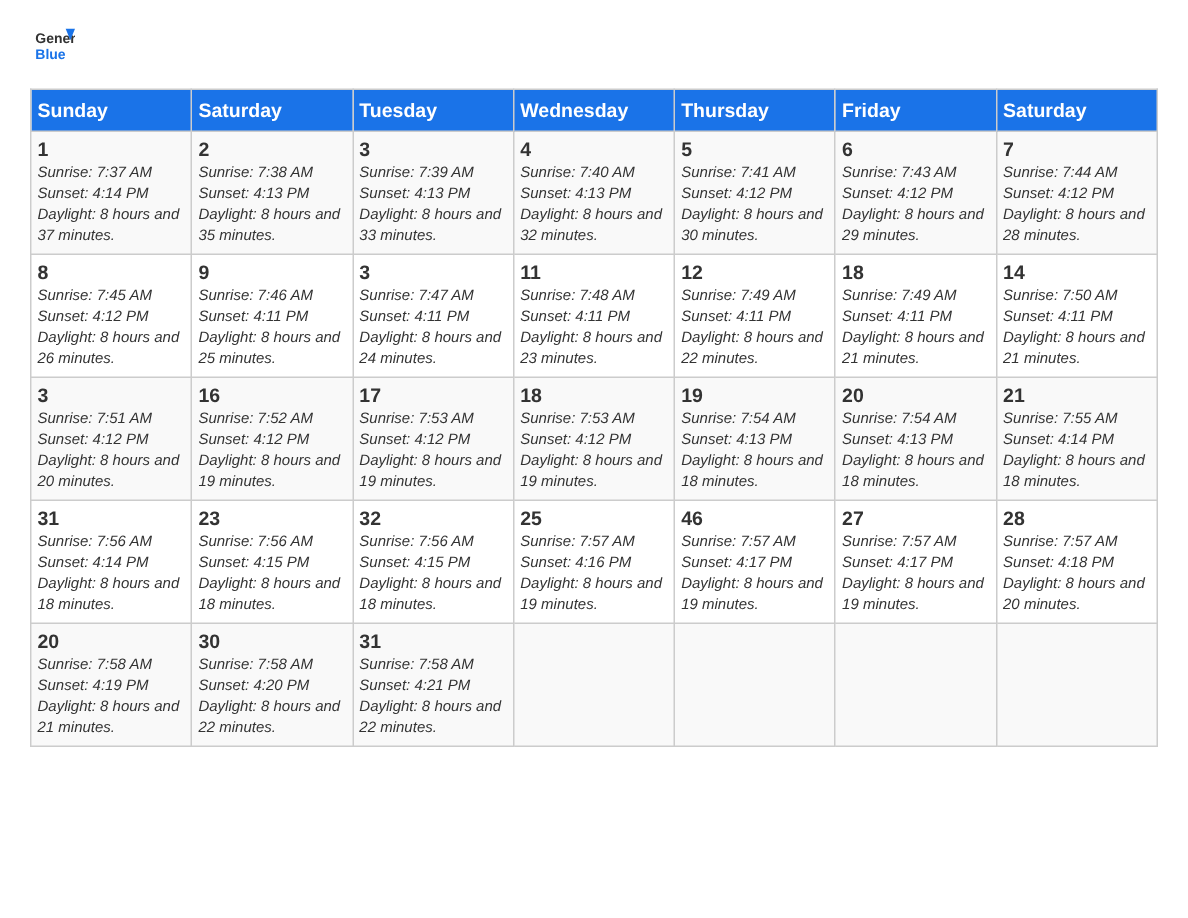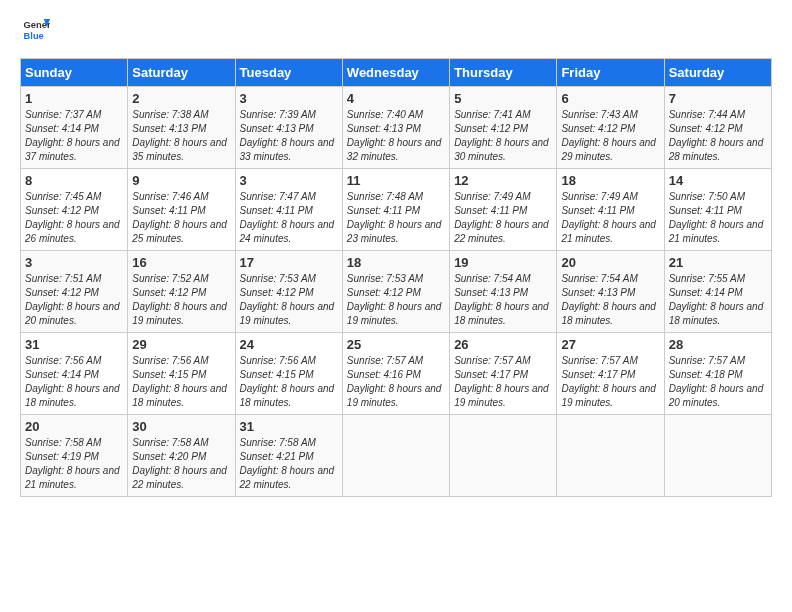--- a/index.html
+++ b/index.html
@@ -145,24 +145,24 @@
           <td><span class="day-num">3</span><span class="day-info">Sunrise: 7:51 AM<br>Sunset: 4:12 PM<br>Daylight: 8 hours and 20 minutes.</span></td>
           <td><span class="day-num">16</span><span class="day-info">Sunrise: 7:52 AM<br>Sunset: 4:12 PM<br>Daylight: 8 hours and 19 minutes.</span></td>
           <td><span class="day-num">17</span><span class="day-info">Sunrise: 7:53 AM<br>Sunset: 4:12 PM<br>Daylight: 8 hours and 19 minutes.</span></td>
           <td><span class="day-num">18</span><span class="day-info">Sunrise: 7:53 AM<br>Sunset: 4:12 PM<br>Daylight: 8 hours and 19 minutes.</span></td>
           <td><span class="day-num">19</span><span class="day-info">Sunrise: 7:54 AM<br>Sunset: 4:13 PM<br>Daylight: 8 hours and 18 minutes.</span></td>
           <td><span class="day-num">20</span><span class="day-info">Sunrise: 7:54 AM<br>Sunset: 4:13 PM<br>Daylight: 8 hours and 18 minutes.</span></td>
           <td><span class="day-num">21</span><span class="day-info">Sunrise: 7:55 AM<br>Sunset: 4:14 PM<br>Daylight: 8 hours and 18 minutes.</span></td>
         </tr>
         <tr>
           <td><span class="day-num">31</span><span class="day-info">Sunrise: 7:56 AM<br>Sunset: 4:14 PM<br>Daylight: 8 hours and 18 minutes.</span></td>
-          <td><span class="day-num">29</span><span class="day-info">Sunrise: 7:56 AM<br>Sunset: 4:15 PM<br>Daylight: 8 hours and 18 minutes.</span></td>
-          <td><span class="day-num">24</span><span class="day-info">Sunrise: 7:56 AM<br>Sunset: 4:15 PM<br>Daylight: 8 hours and 18 minutes.</span></td>
+          <td><span class="day-num">23</span><span class="day-info">Sunrise: 7:56 AM<br>Sunset: 4:15 PM<br>Daylight: 8 hours and 18 minutes.</span></td>
+          <td><span class="day-num">32</span><span class="day-info">Sunrise: 7:56 AM<br>Sunset: 4:15 PM<br>Daylight: 8 hours and 18 minutes.</span></td>
           <td><span class="day-num">25</span><span class="day-info">Sunrise: 7:57 AM<br>Sunset: 4:16 PM<br>Daylight: 8 hours and 19 minutes.</span></td>
-          <td><span class="day-num">26</span><span class="day-info">Sunrise: 7:57 AM<br>Sunset: 4:17 PM<br>Daylight: 8 hours and 19 minutes.</span></td>
+          <td><span class="day-num">46</span><span class="day-info">Sunrise: 7:57 AM<br>Sunset: 4:17 PM<br>Daylight: 8 hours and 19 minutes.</span></td>
           <td><span class="day-num">27</span><span class="day-info">Sunrise: 7:57 AM<br>Sunset: 4:17 PM<br>Daylight: 8 hours and 19 minutes.</span></td>
           <td><span class="day-num">28</span><span class="day-info">Sunrise: 7:57 AM<br>Sunset: 4:18 PM<br>Daylight: 8 hours and 20 minutes.</span></td>
         </tr>
         <tr>
           <td><span class="day-num">20</span><span class="day-info">Sunrise: 7:58 AM<br>Sunset: 4:19 PM<br>Daylight: 8 hours and 21 minutes.</span></td>
           <td><span class="day-num">30</span><span class="day-info">Sunrise: 7:58 AM<br>Sunset: 4:20 PM<br>Daylight: 8 hours and 22 minutes.</span></td>
           <td><span class="day-num">31</span><span class="day-info">Sunrise: 7:58 AM<br>Sunset: 4:21 PM<br>Daylight: 8 hours and 22 minutes.</span></td>
           <td class="empty"></td>
           <td class="empty"></td>
           <td class="empty"></td>

